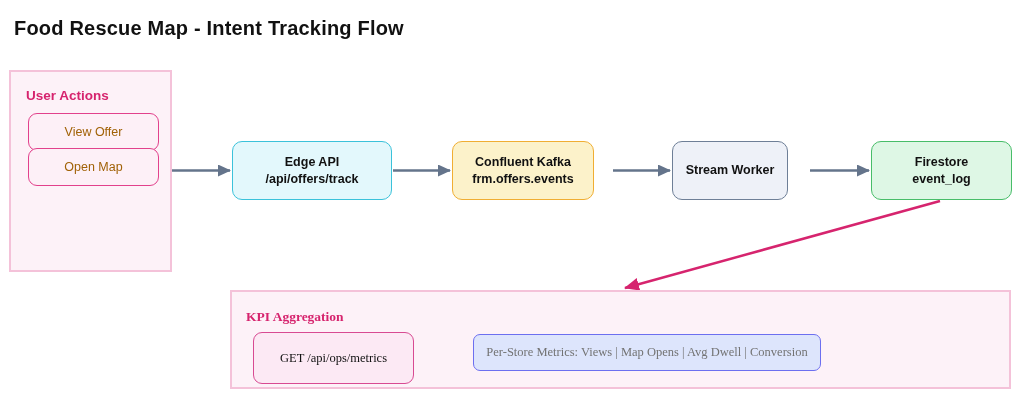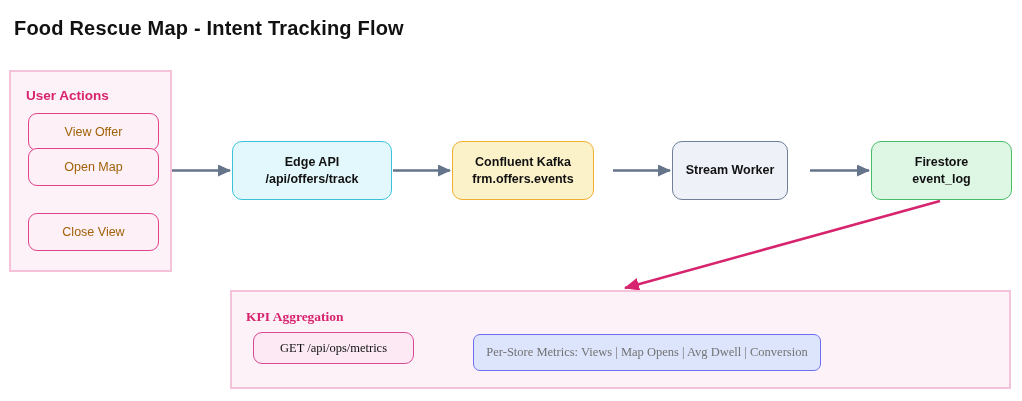--- a/index.html
+++ b/index.html
@@ -32,21 +32,21 @@
     position:absolute;top:141px;height:59px;border-radius:10px;box-sizing:border-box;
     display:flex;flex-direction:column;align-items:center;justify-content:center;
     font-size:12.5px;font-weight:bold;color:#111111;line-height:1.35;text-align:center;
   }
   #node-edge-api{left:232px;width:160px;background:#e3f8fc;border:1.5px solid #3bc2da;}
   #node-kafka{left:452px;width:142px;background:#fcf2ca;border:1.5px solid #f0ae33;}
   #node-stream-worker{left:672px;width:116px;background:#eef1f8;border:1.5px solid #6e7f97;}
   #node-firestore{left:871px;width:141px;background:#def7e5;border:1.5px solid #48bd69;}
   
   #node-get-metrics{
-    position:absolute;left:21px;top:40px;width:161px;height:32px;border-radius:9px;
+    position:absolute;left:21px;top:40px;width:161px;height:52px;border-radius:9px;
     background:#fce9f4;border:1.5px solid #d84a92;box-sizing:border-box;
     display:flex;align-items:center;justify-content:center;font-size:12.5px;color:#111111;
   }
   #node-per-store-metrics{
     position:absolute;left:241px;top:42px;width:348px;height:37px;border-radius:7px;
     background:#dde5fc;border:1.5px solid #6c6ff0;box-sizing:border-box;
     display:flex;align-items:center;justify-content:center;font-size:12.5px;color:#737373;
     white-space:nowrap;
   }
   #arrows{position:absolute;left:0;top:0;width:1022px;height:401px;pointer-events:none;}
@@ -76,21 +76,20 @@
     <line x1="810" y1="170.5" x2="869" y2="170.5" stroke="#64748b" stroke-width="2.4" marker-end="url(#head-gray)"></line>
     <line x1="940" y1="201" x2="625" y2="288" stroke="#d6246e" stroke-width="2.5" marker-end="url(#head-pink)"></line>
     <line x1="643" y1="350.5" x2="469" y2="350.5" stroke="#6366f1" stroke-width="2.2" transform="translate(1112,701) rotate(180)" display="none"></line>
     <line x1="413" y1="350.5" x2="469" y2="350.5" stroke="#6366f1" stroke-width="2.2" marker-end="url(#head-indigo)"></line>
   </svg>
 
   <div id="user-actions" class="group">
     <div class="group-label">User Actions</div>
     <div class="action-node" style="top:41px;">View Offer</div>
     <div class="action-node" style="top:76px;">Open Map</div>
-    <div class="action-node" style="top:141px;">Close View</div>
   </div>
 
   <div id="node-edge-api" class="flow-node">
     <span>Edge API</span>
     <span>/api/offers/track</span>
   </div>
   <div id="node-kafka" class="flow-node">
     <span>Confluent Kafka</span>
     <span>frm.offers.events</span>
   </div>

